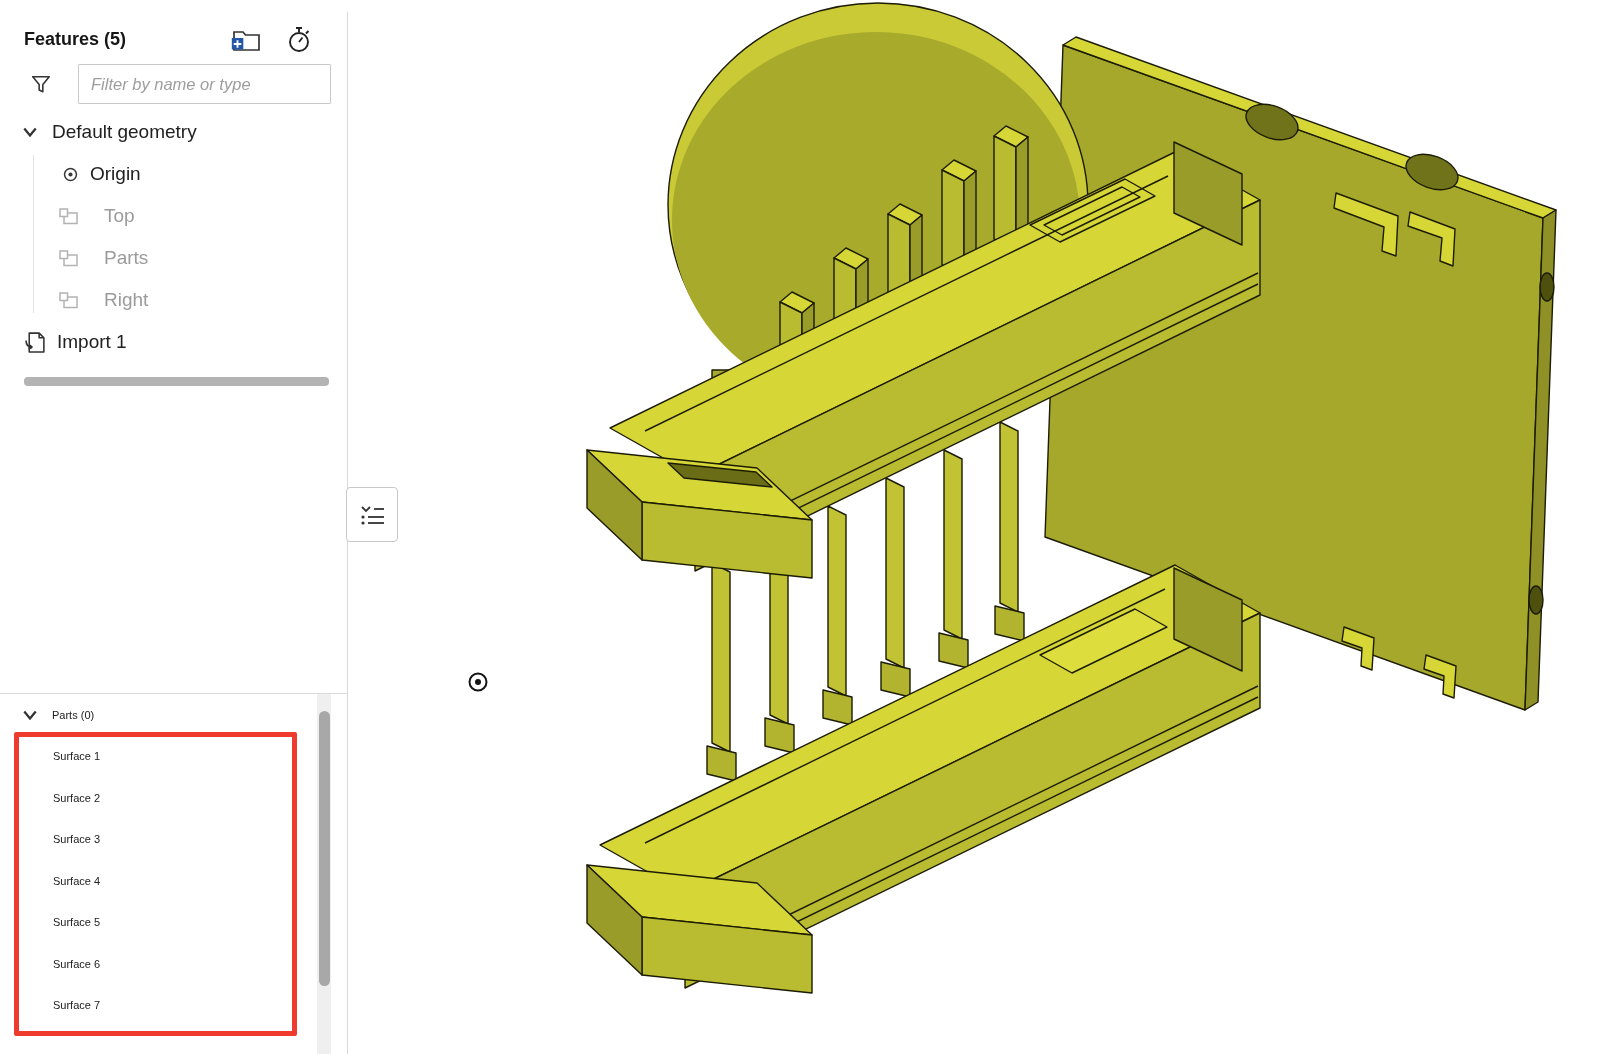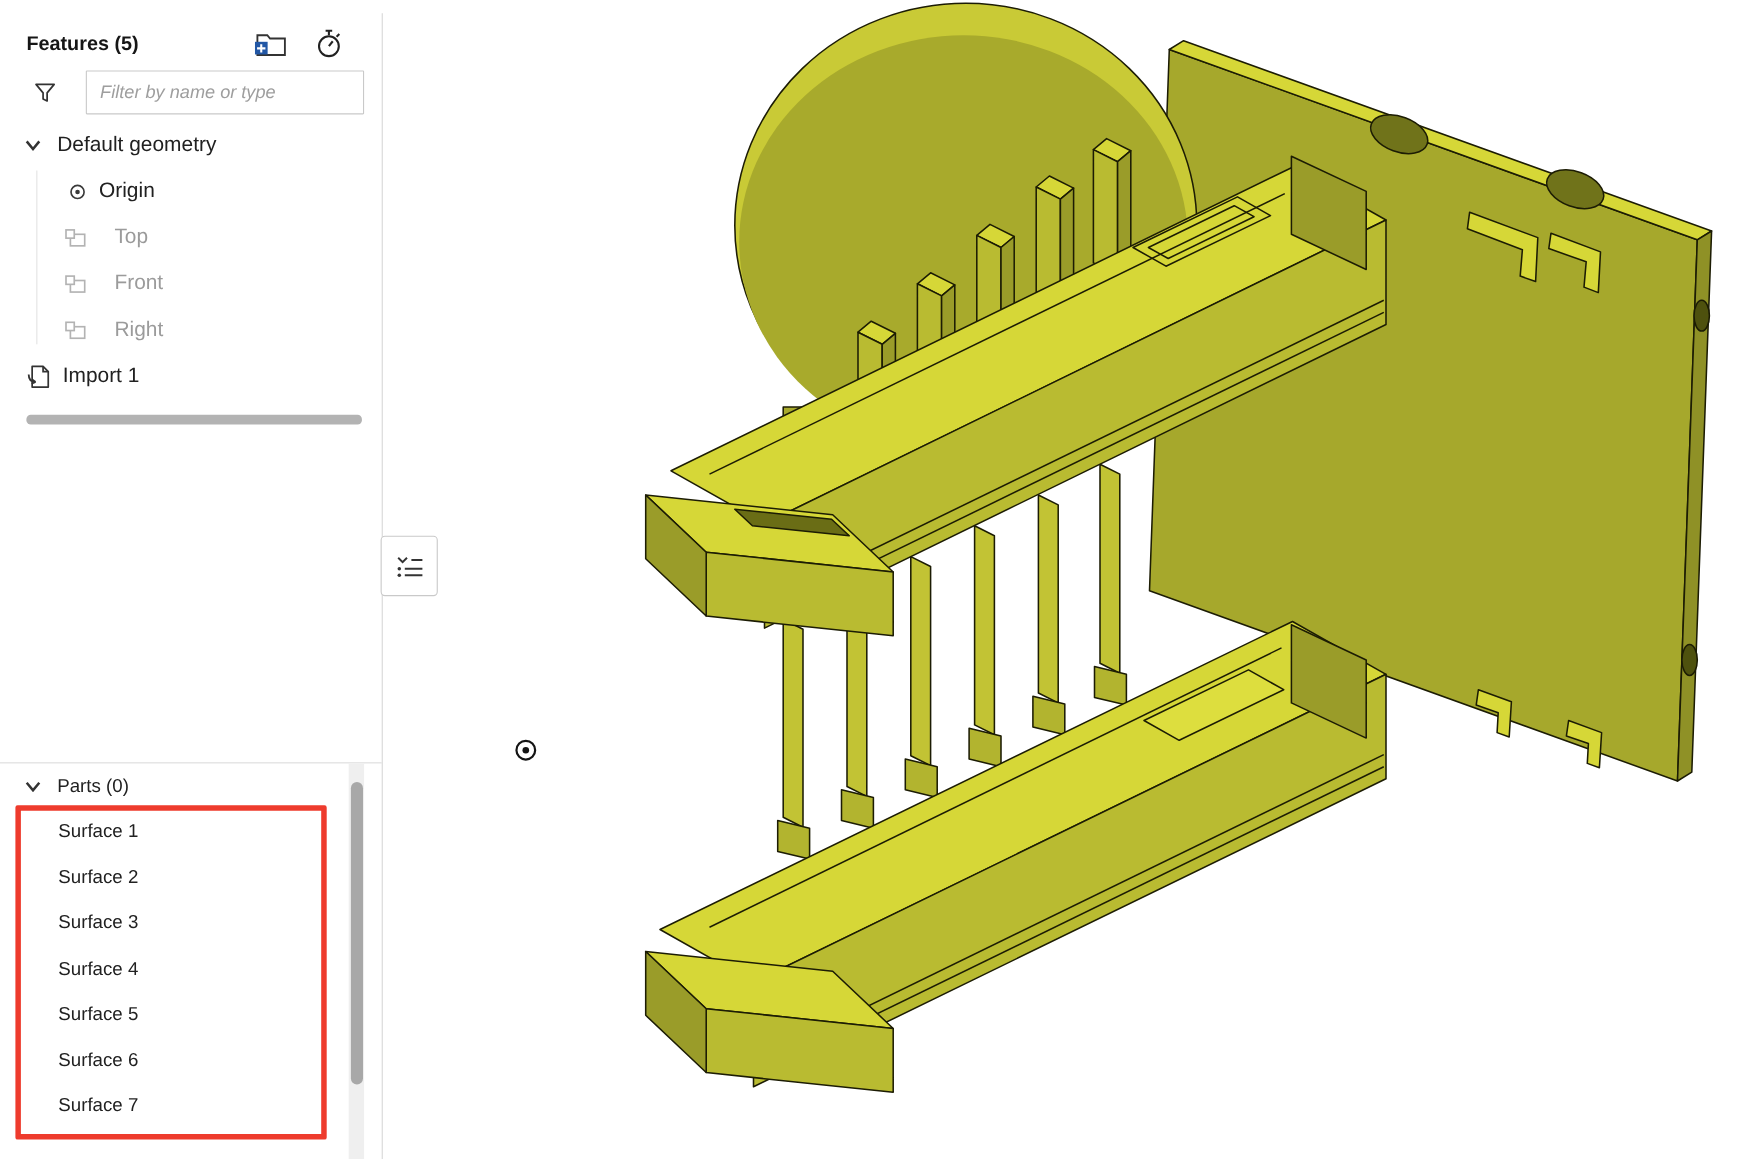--- a/index.html
+++ b/index.html
@@ -27,21 +27,21 @@
   .tree-row .lbl{font-size:19px;color:#212121;}
   .tree-row.disabled .lbl{color:#9b9b9b;}
   .row-root{padding-left:22px;gap:14px;}
   .row-origin{padding-left:62px;gap:11px;}
   .row-plane{padding-left:58px;gap:24px;}
   .row-import{padding-left:24px;gap:10px;}
   .rollback-bar{margin:14px 18px 0 24px;height:9px;border-radius:4px;background:#b3b3b3;}
 
   .parts-panel{position:relative;height:373px;border-top:1px solid #dcdcdc;}
   .plist-row{display:flex;align-items:center;height:41.5px;}
-  .plist-row .lbl{font-size:17px;color:#212121;}
+  .plist-row .lbl{font-size:11px;color:#212121;}
   .plist-header{padding-left:22px;gap:14px;}
   .plist-surface{padding-left:53px;}
   .red-box{position:absolute;left:14px;top:38px;width:283px;height:304px;box-sizing:border-box;
     border:5px solid #ee3b2d;border-radius:2px;pointer-events:none;z-index:5;}
   .scroll-track{position:absolute;left:317px;top:0;width:14px;height:373px;background:#efefef;}
   .scroll-thumb{position:absolute;left:1.5px;top:17px;width:11px;height:275px;border-radius:6px;background:#a8a8a8;}
 
   
   .collapse-tab{position:absolute;left:346px;top:487px;width:50px;height:53px;background:#fff;
     border:1px solid #c9c9c9;border-radius:4px;z-index:3;display:flex;align-items:center;justify-content:center;}
@@ -194,21 +194,21 @@
             <rect x="2" y="2" width="7.5" height="7.5" fill="#fff" stroke="#b3b3b3" stroke-width="1.5"></rect>
           </svg>
           <span class="lbl">Top</span>
         </div>
 
         <div class="tree-row row-plane disabled">
           <svg class="ic" width="22" height="19" viewBox="0 0 22 19">
             <rect x="6" y="6" width="13" height="10.5" fill="#fff" stroke="#b3b3b3" stroke-width="1.5"></rect>
             <rect x="2" y="2" width="7.5" height="7.5" fill="#fff" stroke="#b3b3b3" stroke-width="1.5"></rect>
           </svg>
-          <span class="lbl">Front</span>
+          <span class="lbl">Parts</span>
         </div>
 
         <div class="tree-row row-plane disabled">
           <svg class="ic" width="22" height="19" viewBox="0 0 22 19">
             <rect x="6" y="6" width="13" height="10.5" fill="#fff" stroke="#b3b3b3" stroke-width="1.5"></rect>
             <rect x="2" y="2" width="7.5" height="7.5" fill="#fff" stroke="#b3b3b3" stroke-width="1.5"></rect>
           </svg>
           <span class="lbl">Right</span>
         </div>
 

